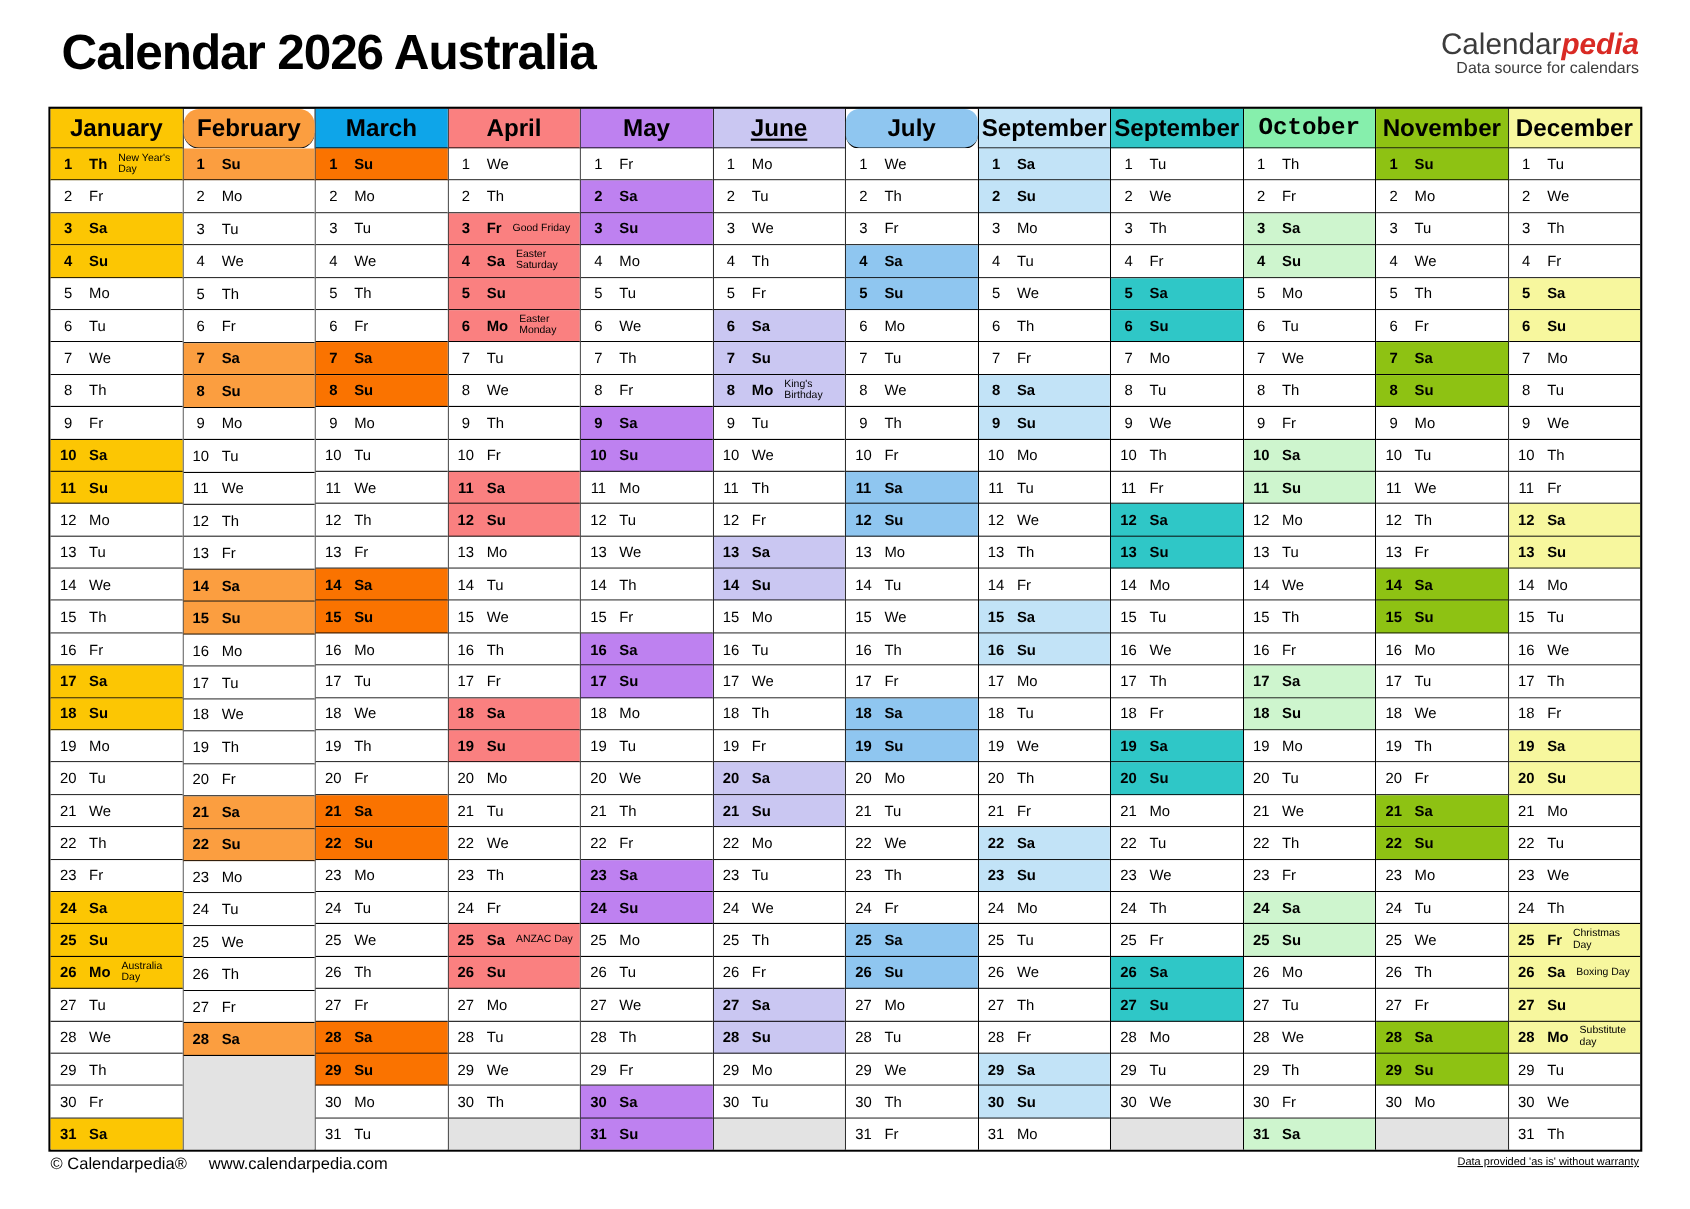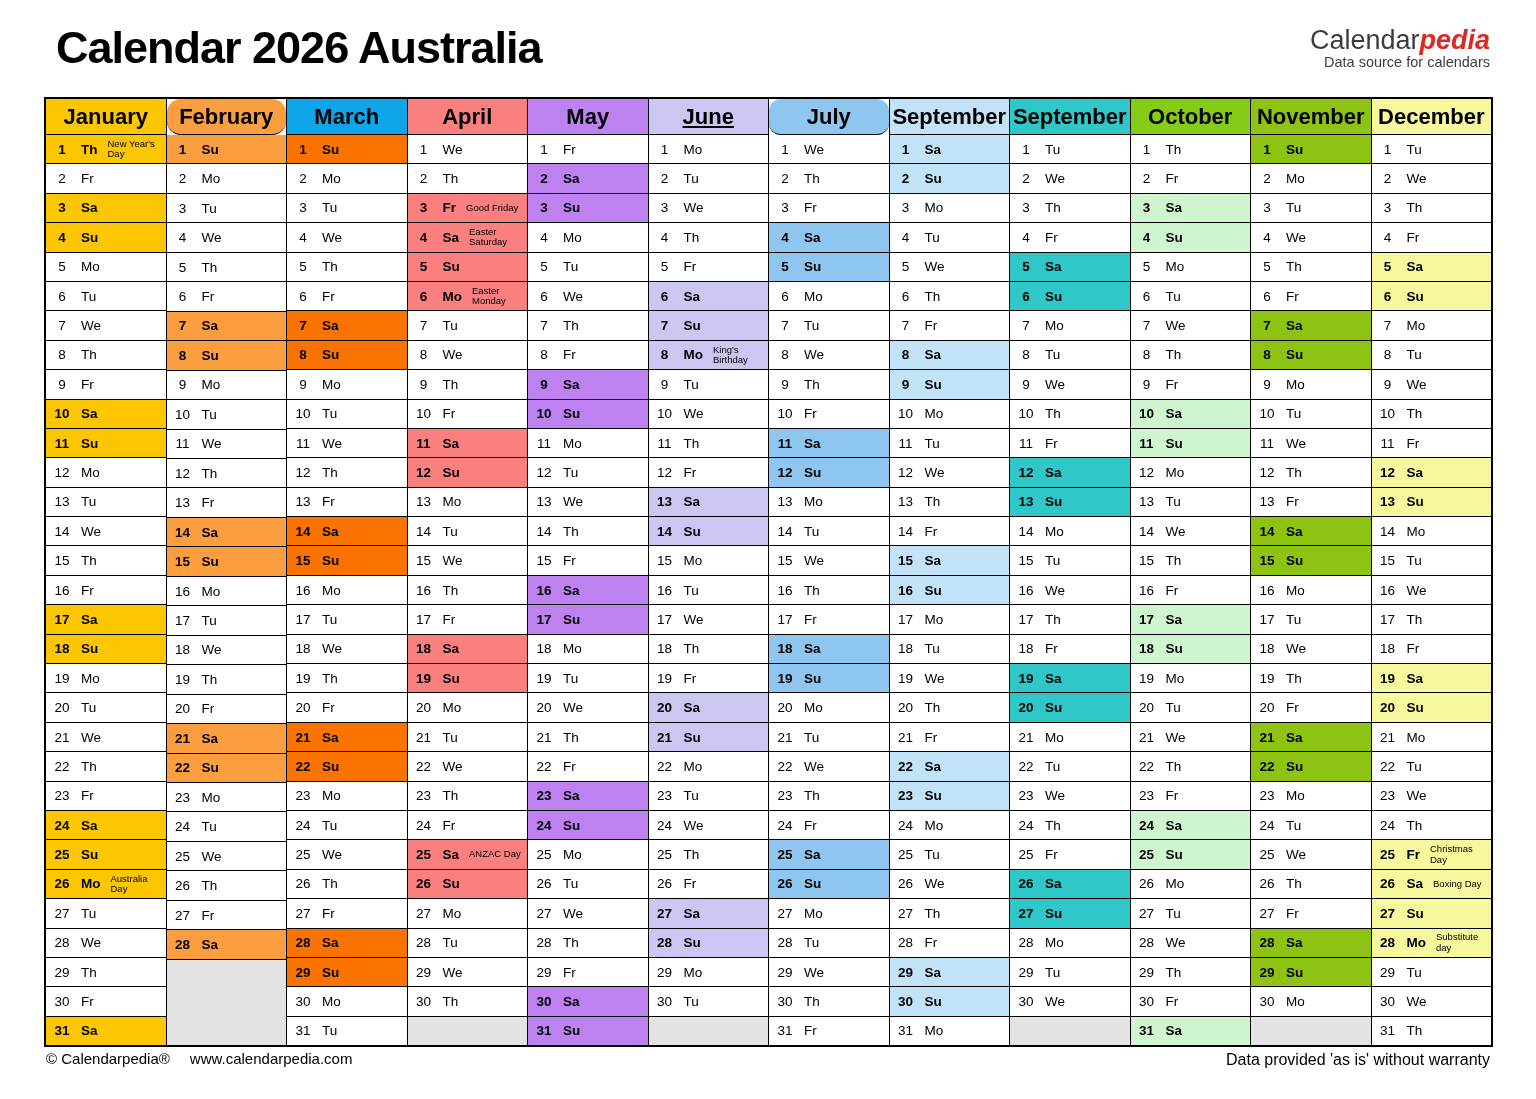--- a/index.html
+++ b/index.html
@@ -38,21 +38,21 @@
   .cell .wd { flex:0 0 auto; margin-left:9px; }
   .cell.hl { font-weight:bold; }
   .cell .hol {
     flex:1 1 0; margin-left:10px; margin-right:3px;
     font-size:9.5px; line-height:1.08; font-weight:normal; text-align:left;
   }
   .filler { flex:1 1 0; min-height:0; }
 
   .footer-left { position:absolute; left:46px; top:1050px; font-size:15px; color:#000; }
   .footer-left .site { margin-left:20px; cursor:pointer;margin-top:45px; }
-  .footer-right { position:absolute; right:46px; top:1051px; font-size:16px; color:#000; }
+  .footer-right { position:absolute; right:46px; top:1051px; font-size:10px; color:#000;text-decoration:underline; }
 </style>
 </head>
 <body>
 
 <div class="title">Calendar 2026 Australia</div>
 
 <div class="logo">
   <div class="brand"><span>Calendar</span><span class="red">pedia</span></div>
   <div class="tagline">Data source for calendars</div>
 </div>
@@ -1182,21 +1182,21 @@
         <span class="num">29</span>
         <span class="wd">Tu</span>
       </div>
       <div class="cell">
         <span class="num">30</span>
         <span class="wd">We</span>
       </div>
       <div class="filler" style="flex: 1 1 0px; background: rgb(227, 227, 227);"></div>
     </div>
     <div class="month-col">
-      <div class="month-header" style="background: #84cc16;">October</div>
+      <div class="month-header" style="background: #86efac; font-family: Liberation Mono, monospace;">October</div>
       <div class="cell">
         <span class="num">1</span>
         <span class="wd">Th</span>
       </div>
       <div class="cell">
         <span class="num">2</span>
         <span class="wd">Fr</span>
       </div>
       <div class="cell hl" style="background: rgb(206, 245, 206);">
         <span class="num">3</span>

